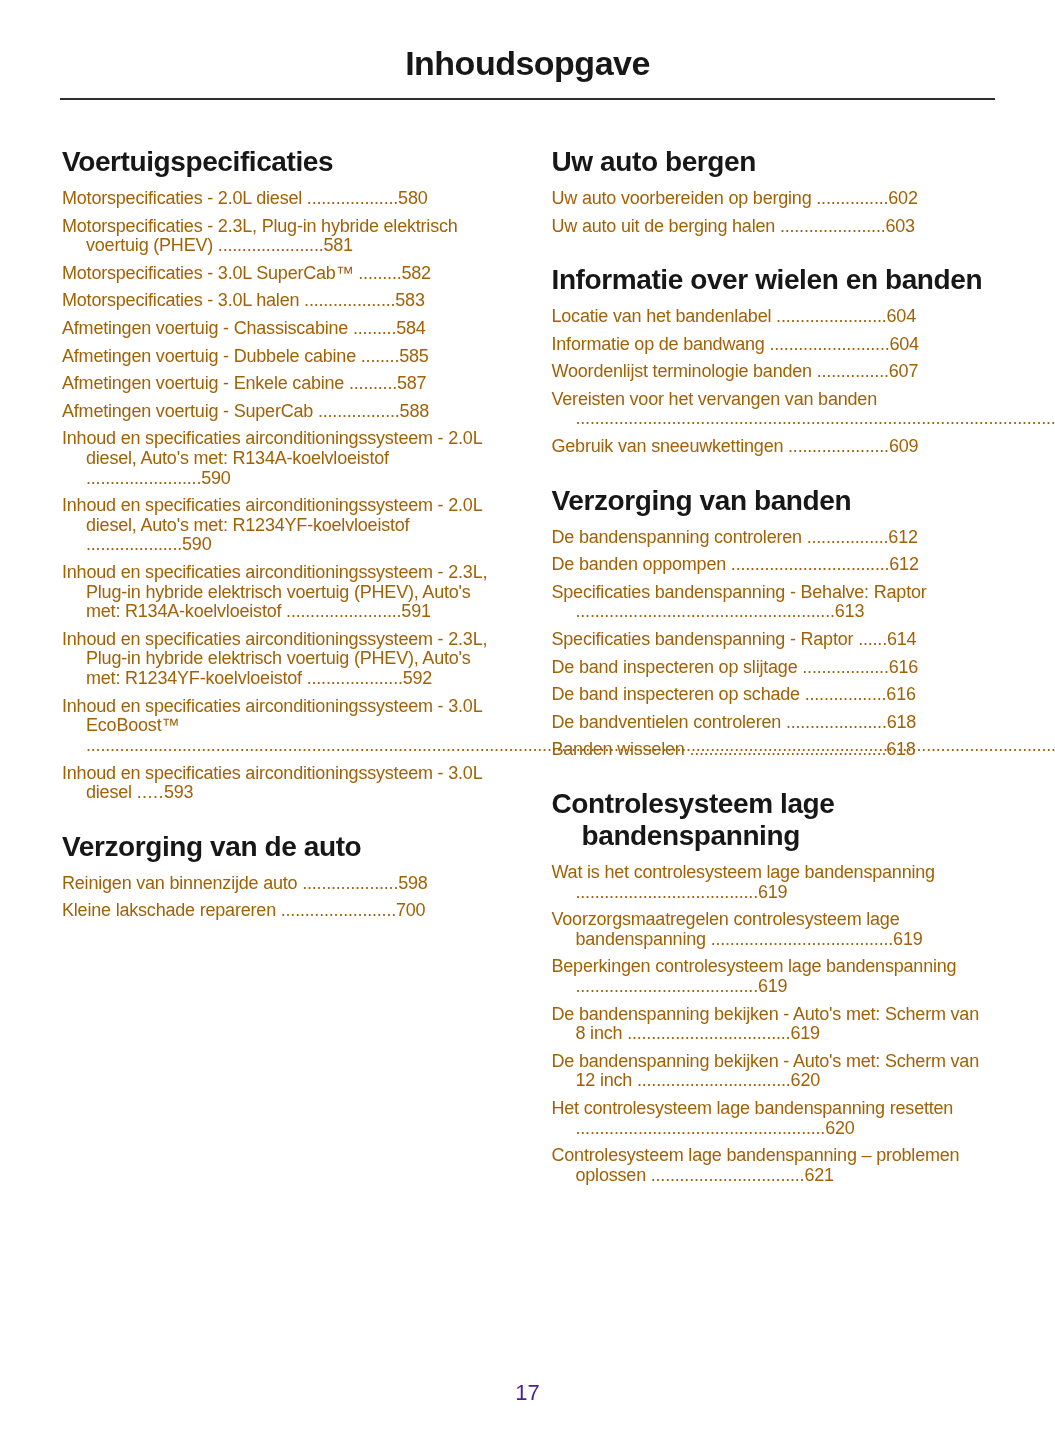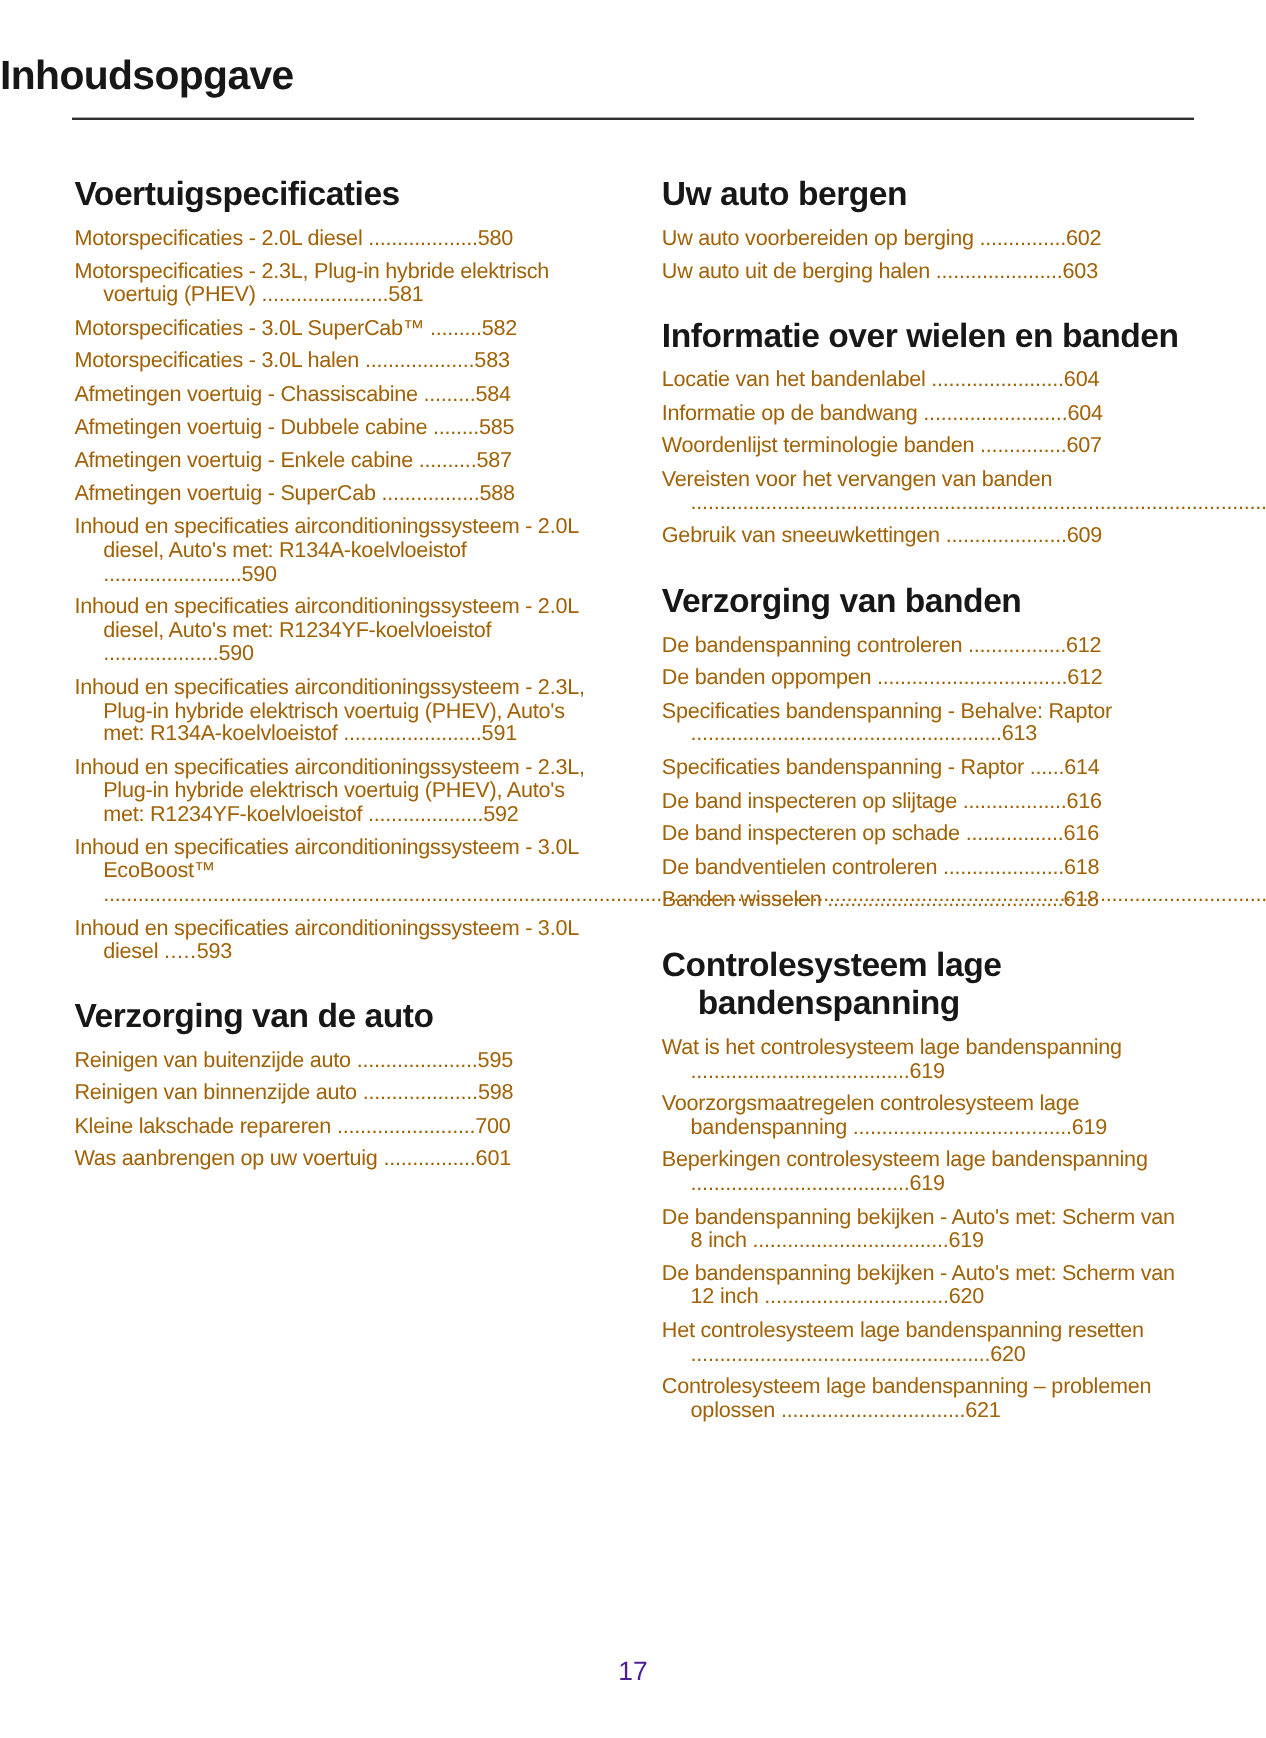--- a/index.html
+++ b/index.html
@@ -11,21 +11,21 @@
     height: 1448px;
     background: #ffffff;
     font-family: "Liberation Sans", "DejaVu Sans", sans-serif;
     color: #333333;
     position: relative;
     overflow: hidden;
   }
   .page-header h1 {
     margin: 0;
     padding-top: 44px;
-    text-align: left;
+    text-align: center;
     font-size: 34px;
     font-weight: 700;
     color: #171717;
     letter-spacing: -0.5px;
   }
   .title-rule {
     margin: 15px 60px 0 60px;
     border: none;
     border-top: 2px solid #2e2e2e;
     height: 0;
@@ -97,24 +97,22 @@
         <div class="toc-entry"><span class="entry-title">Afmetingen voertuig - Dubbele cabine</span> <span class="leader-dots" style="">........</span><span class="entry-page">585</span></div>
         <div class="toc-entry"><span class="entry-title">Afmetingen voertuig - Enkele cabine</span> <span class="leader-dots" style="">..........</span><span class="entry-page">587</span></div>
         <div class="toc-entry"><span class="entry-title">Afmetingen voertuig - SuperCab</span> <span class="leader-dots" style="">.................</span><span class="entry-page">588</span></div>
         <div class="toc-entry"><span class="entry-title">Inhoud en specificaties airconditioningssysteem - 2.0L diesel, Auto's met: R134A-koelvloeistof</span> <span class="leader-dots" style="">........................</span><span class="entry-page">590</span></div>
         <div class="toc-entry"><span class="entry-title">Inhoud en specificaties airconditioningssysteem - 2.0L diesel, Auto's met: R1234YF-koelvloeistof</span> <span class="leader-dots" style="">....................</span><span class="entry-page">590</span></div>
         <div class="toc-entry"><span class="entry-title">Inhoud en specificaties airconditioningssysteem - 2.3L, Plug-in hybride elektrisch voertuig (PHEV), Auto's met: R134A-koelvloeistof</span> <span class="leader-dots" style="">........................</span><span class="entry-page">591</span></div>
         <div class="toc-entry"><span class="entry-title">Inhoud en specificaties airconditioningssysteem - 2.3L, Plug-in hybride elektrisch voertuig (PHEV), Auto's met: R1234YF-koelvloeistof</span> <span class="leader-dots" style="">....................</span><span class="entry-page">592</span></div>
         <div class="toc-entry"><span class="entry-title">Inhoud en specificaties airconditioningssysteem - 3.0L EcoBoost™</span> <span class="leader-dots">........................................................................................................................................................................................................................................................................................................................................................................................................................................................................................................................................................................................................................</span></div>
         <div class="toc-entry"><span class="entry-title">Inhoud en specificaties airconditioningssysteem - 3.0L diesel</span> <span class="leader-dots" style="letter-spacing: 0.440625px;">.....</span><span class="entry-page">593</span></div>
         <h2 class="section-heading">Verzorging van de auto</h2>
-        <div class="toc-entry"><span class="entry-title">Reinigen van buitenzijde auto</span> <span class="leader-dots" style="">.....................</span><span class="entry-page">595</span></div>
         <div class="toc-entry"><span class="entry-title">Reinigen van binnenzijde auto</span> <span class="leader-dots" style="">....................</span><span class="entry-page">598</span></div>
         <div class="toc-entry"><span class="entry-title">Kleine lakschade repareren</span> <span class="leader-dots" style="">........................</span><span class="entry-page">700</span></div>
-        <div class="toc-entry"><span class="entry-title">Was aanbrengen op uw voertuig</span> <span class="leader-dots" style="">................</span><span class="entry-page">601</span></div>
       </div>
     <div class="toc-col">
         <h2 class="section-heading">Uw auto bergen</h2>
         <div class="toc-entry"><span class="entry-title">Uw auto voorbereiden op berging</span> <span class="leader-dots" style="">...............</span><span class="entry-page">602</span></div>
         <div class="toc-entry"><span class="entry-title">Uw auto uit de berging halen</span> <span class="leader-dots" style="">......................</span><span class="entry-page">603</span></div>
         <h2 class="section-heading">Informatie over wielen en banden</h2>
         <div class="toc-entry"><span class="entry-title">Locatie van het bandenlabel</span> <span class="leader-dots" style="">.......................</span><span class="entry-page">604</span></div>
         <div class="toc-entry"><span class="entry-title">Informatie op de bandwang</span> <span class="leader-dots" style="">.........................</span><span class="entry-page">604</span></div>
         <div class="toc-entry"><span class="entry-title">Woordenlijst terminologie banden</span> <span class="leader-dots" style="">...............</span><span class="entry-page">607</span></div>
         <div class="toc-entry"><span class="entry-title">Vereisten voor het vervangen van banden</span> <br><span class="leader-dots">........................................................................................................................................................................................................................................................................................................................................................................................................................................................................................................................................................................................................................</span></div>

